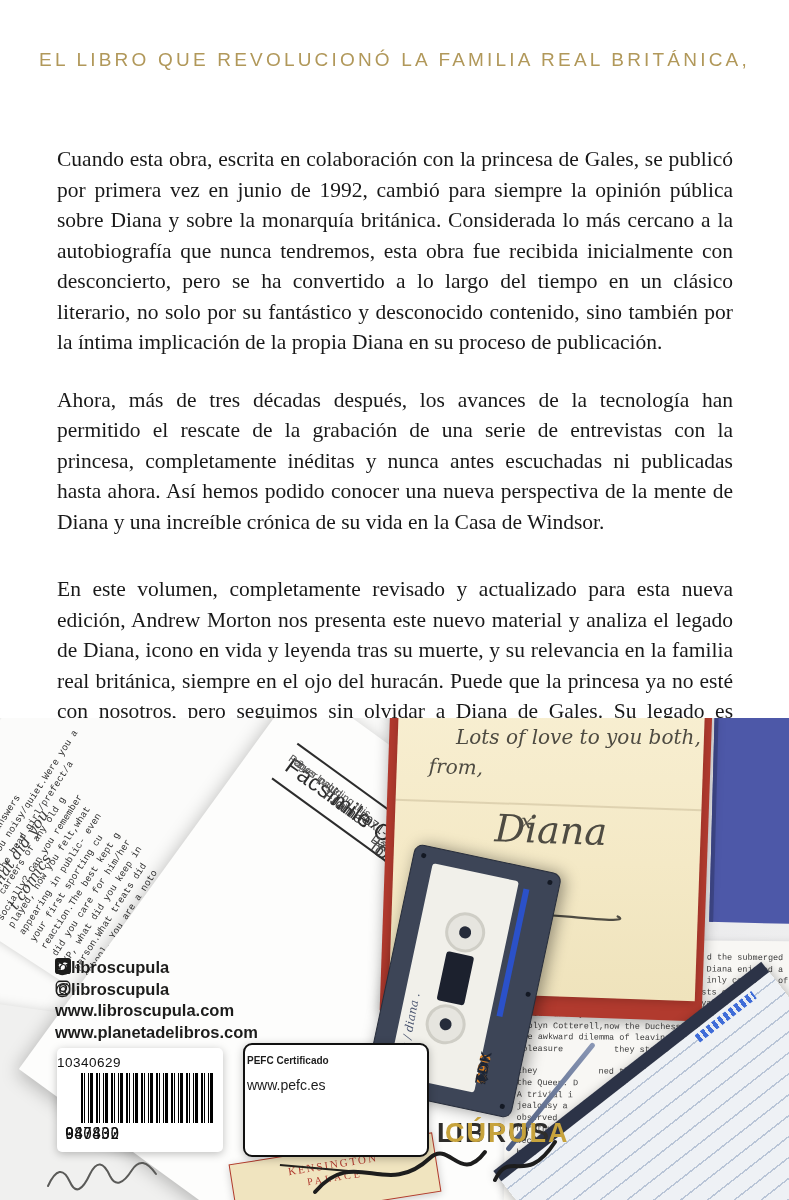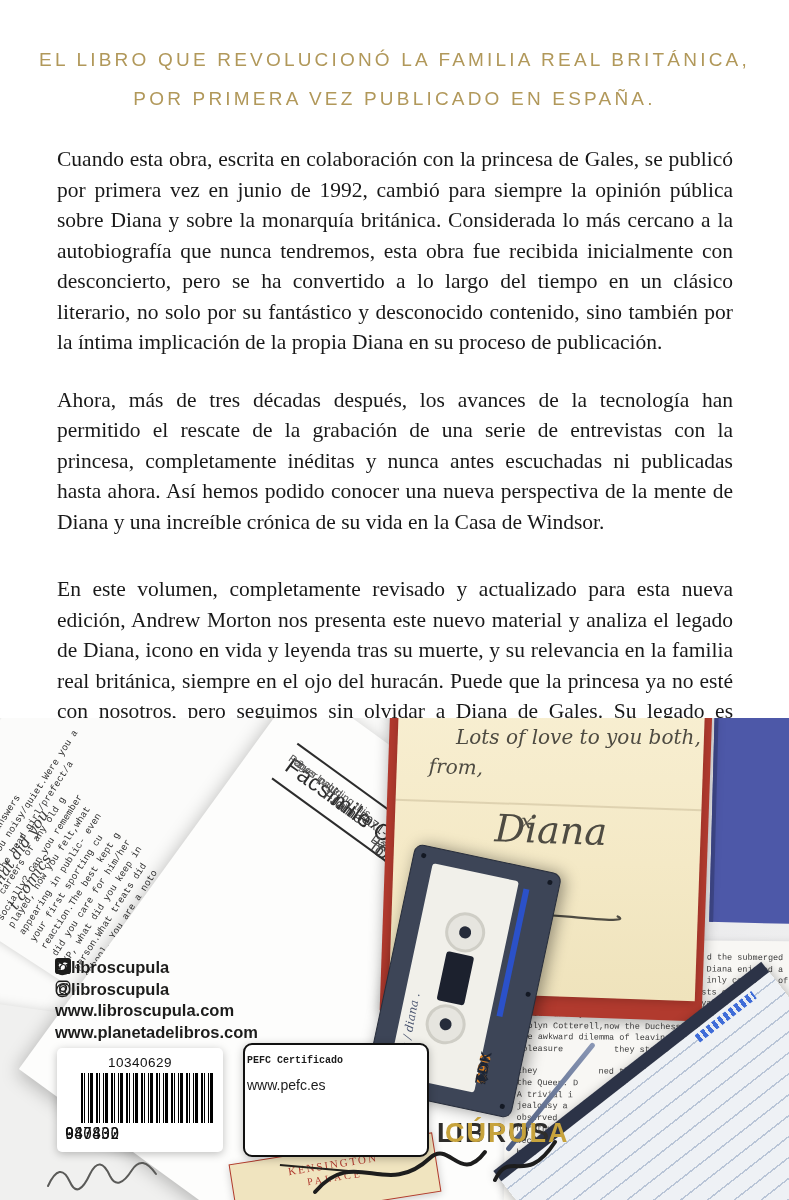--- a/index.html
+++ b/index.html
@@ -97,50 +97,49 @@
   .kens-l2{position:relative;font-size:10px;letter-spacing:3px;margin-top:2px;}
   .kens-strike{left:48px;top:20px;width:112px;height:2px;background:#24221e;transform:rotate(14deg);}
   .svg-abs{overflow:visible;}
   
   .social{left:55px;top:240px;font-family:"Liberation Sans",sans-serif;font-weight:bold;
     color:#1d1d1c;font-size:16.5px;}
   .social .row{position:relative;display:flex;align-items:flex-start;gap:7px;height:21.5px;}
   .social .ic{position:relative;width:16px;height:16px;flex:0 0 16px;}
   .barcode-box{left:57px;top:330px;width:166px;height:104px;background:#fff;border-radius:5px;
     box-shadow:0 2px 8px rgba(0,0,0,.25);font-family:"Liberation Sans",sans-serif;color:#111;}
-  .bc-top{position:relative;text-align:center;font-size:13.5px;margin-top:7px;letter-spacing:.5px;}
+  .bc-top{position:relative;font-size:13.5px;margin-top:7px;letter-spacing:.5px;}
   .bc-bars{position:relative;margin:3px 10px 0 24px;height:50px;
     background:repeating-linear-gradient(90deg,#000 0 2px,#fff 2px 3px,#000 3px 4px,#fff 4px 7px,#000 7px 8px,#fff 8px 9px,#000 9px 12px,#fff 12px 15px);}
   .bc-digits{position:relative;display:flex;justify-content:space-between;margin:2px 14px 0 8px;
     font-family:"DejaVu Sans Mono",monospace;font-size:15px;}
   .pefc-box{left:243px;top:325px;width:186px;height:114px;background:#fff;border:2.5px solid #101010;
     border-radius:9px;display:flex;font-family:"Liberation Sans",sans-serif;color:#1c1c1c;
     box-shadow:0 2px 8px rgba(0,0,0,.25);}
   .pefc-left{position:relative;width:80px;text-align:center;}
   .pefc-logo{position:relative;margin-top:6px;}
   .pefc-word{position:relative;font-weight:bold;font-size:19px;letter-spacing:1px;margin-top:0px;}
   .pefc-code{position:relative;font-size:7.5px;margin-top:5px;}
   .pefc-right{position:relative;flex:1;padding:10px 6px 0 2px;}
-  .pefc-title{position:relative;font-weight:bold;font-size:10px;font-family:Liberation Mono, monospace;}
+  .pefc-title{position:relative;font-weight:bold;font-size:10px;}
   .pefc-body{position:relative;font-size:9.5px;line-height:13.5px;margin-top:9px;width:104px;}
   .pefc-url{position:relative;font-size:14px;margin-top:11px;}
   .publisher{left:437px;top:400px;font-family:"Liberation Sans",sans-serif;font-weight:bold;
     font-size:27px;letter-spacing:2px;white-space:nowrap;}
   .publisher .w1{color:#2e2d2b;} .publisher .w2{color:#c7a33c;margin-left:8px;}
   .z1{z-index:1}.z2{z-index:2}.z3{z-index:3}.z5{z-index:5}.z6{z-index:6}
   .z7{z-index:7}.z8{z-index:8}.z9{z-index:9}.z10{z-index:10}.z20{z-index:20}
 </style>
 </head>
 <body>
 
 <div class="page">
 
   <div class="headline">
     <div>EL LIBRO QUE REVOLUCIONÓ LA FAMILIA REAL BRITÁNICA,</div>
-    <div>POR PRIMERA VEZ PUBLICADO EN ESPAÑA.</div>
   </div>
 
   <div class="body-copy">
     <p class="p1">Cuando esta obra, escrita en colaboración con la princesa de Gales, se publicó por primera vez en junio de 1992, cambió para siempre la opinión pública sobre Diana y sobre la monarquía británica. Considerada lo más cercano a la autobiografía que nunca tendremos, esta obra fue recibida inicialmente con desconcierto, pero se ha convertido a lo largo del tiempo en un clásico literario, no solo por su fantástico y desconocido contenido, sino también por la íntima implicación de la propia Diana en su proceso de publicación.</p>
     <p class="p2">Ahora, más de tres décadas después, los avances de la tecnología han permitido el rescate de la grabación de una serie de entrevistas con la princesa, completamente inéditas y nunca antes escuchadas ni publicadas hasta ahora. Así hemos podido conocer una nueva perspectiva de la mente de Diana y una increíble crónica de su vida en la Casa de Windsor.</p>
     <p class="p3">En este volumen, completamente revisado y actualizado para esta nueva edición, Andrew Morton nos presenta este nuevo material y analiza el legado de Diana, icono en vida y leyenda tras su muerte, y su relevancia en la familia real británica, siempre en el ojo del huracán. Puede que la princesa ya no esté con nosotros, pero seguimos sin olvidar a Diana de Gales. Su legado es eterno.</p>
   </div>
 
   <div class="photo">
 

